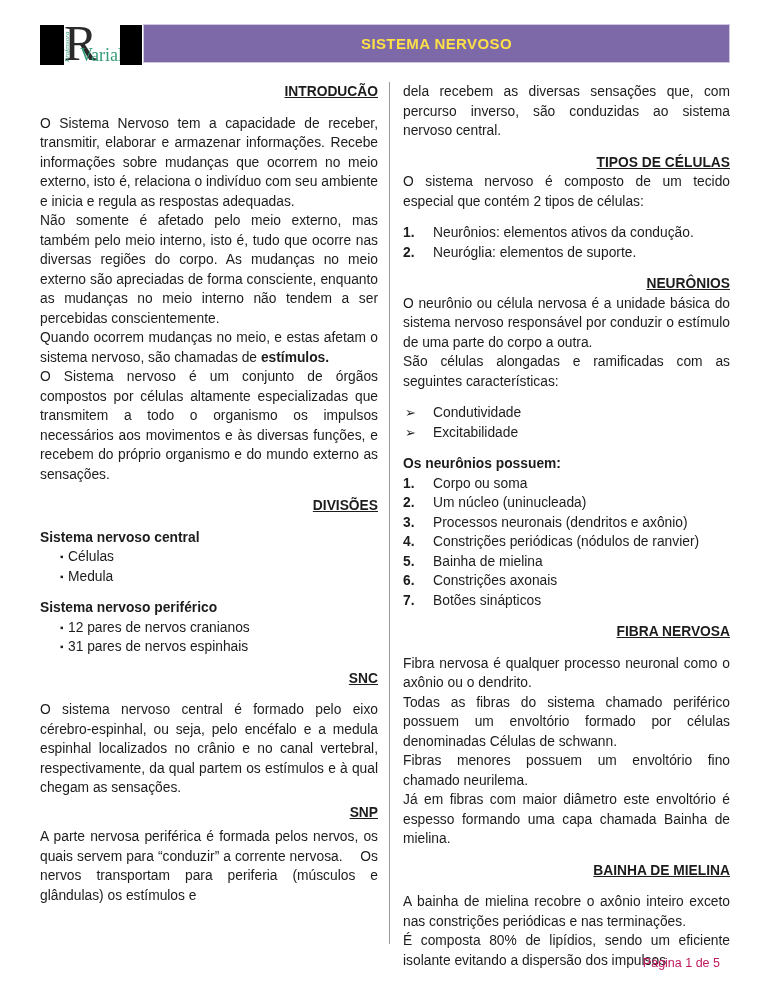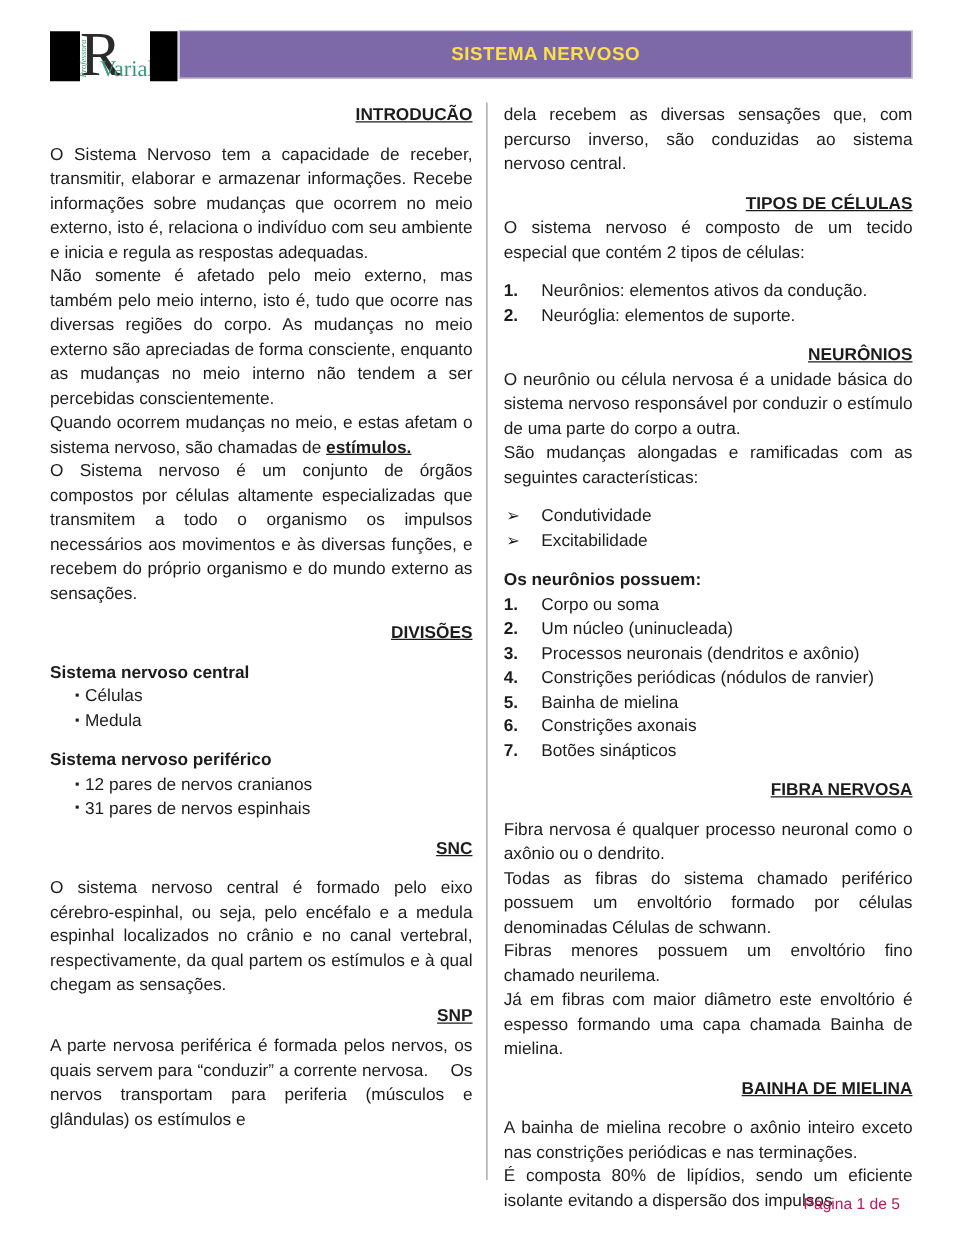--- a/index.html
+++ b/index.html
@@ -21,21 +21,21 @@
   .content{position:absolute;top:82px;left:40px;width:691px;display:flex;}
   .col-left{width:338px;padding-right:11px;box-sizing:content-box;}
   .divider{width:1px;height:862px;background:#9a9a9a;flex:0 0 1px;}
   .col-right{width:327px;padding-left:13px;}
   .col-left,.col-right{font-size:13.8px;line-height:19.5px;text-align:justify;}
   p{margin:0;}
   .h{font-weight:bold;text-align:right;text-decoration:underline;}
   .mt{margin-top:12px;}
   .mb{margin-bottom:12px;}
   .mt-s{margin-top:5px;}
-  .bold{font-weight:bold;text-decoration:underline;}
+  .bold{font-weight:bold;}
   .sub{font-weight:bold;text-align:left;margin-top:12px;}
   .bullet-row{display:flex;text-align:left;}
   .bullet-glyph{flex:0 0 28px;padding-left:20px;box-sizing:border-box;font-size:10px;line-height:19.5px;}
   .arrow-row{display:flex;text-align:left;}
   .arrow-glyph{flex:0 0 30px;padding-left:2px;box-sizing:border-box;font-size:13px;line-height:19.5px;}
   .num-row{display:flex;text-align:left;}
   .num{flex:0 0 30px;font-weight:bold;}
   .num-text{flex:1;}
   
   .footer{position:absolute;right:48px;bottom:24px;font-size:12.5px;color:#be185d;}
@@ -102,21 +102,21 @@
       <span class="num">1.</span>
       <span class="num-text">Neurônios: elementos ativos da condução.</span>
     </div>
     <div class="num-row">
       <span class="num">2.</span>
       <span class="num-text">Neuróglia: elementos de suporte.</span>
     </div>
 
     <div class="h mt">NEURÔNIOS</div>
     <p>O neurônio ou célula nervosa é a unidade básica do sistema nervoso responsável por conduzir o estímulo de uma parte do corpo a outra.</p>
-    <p>São mudanças alongadas e ramificadas com as seguintes características:</p>
+    <p>São células alongadas e ramificadas com as seguintes características:</p>
 
     <div class="arrow-row mt">
       <span class="arrow-glyph">➢</span>
       <span>Condutividade</span>
     </div>
     <div class="arrow-row">
       <span class="arrow-glyph">➢</span>
       <span>Excitabilidade</span>
     </div>
 

